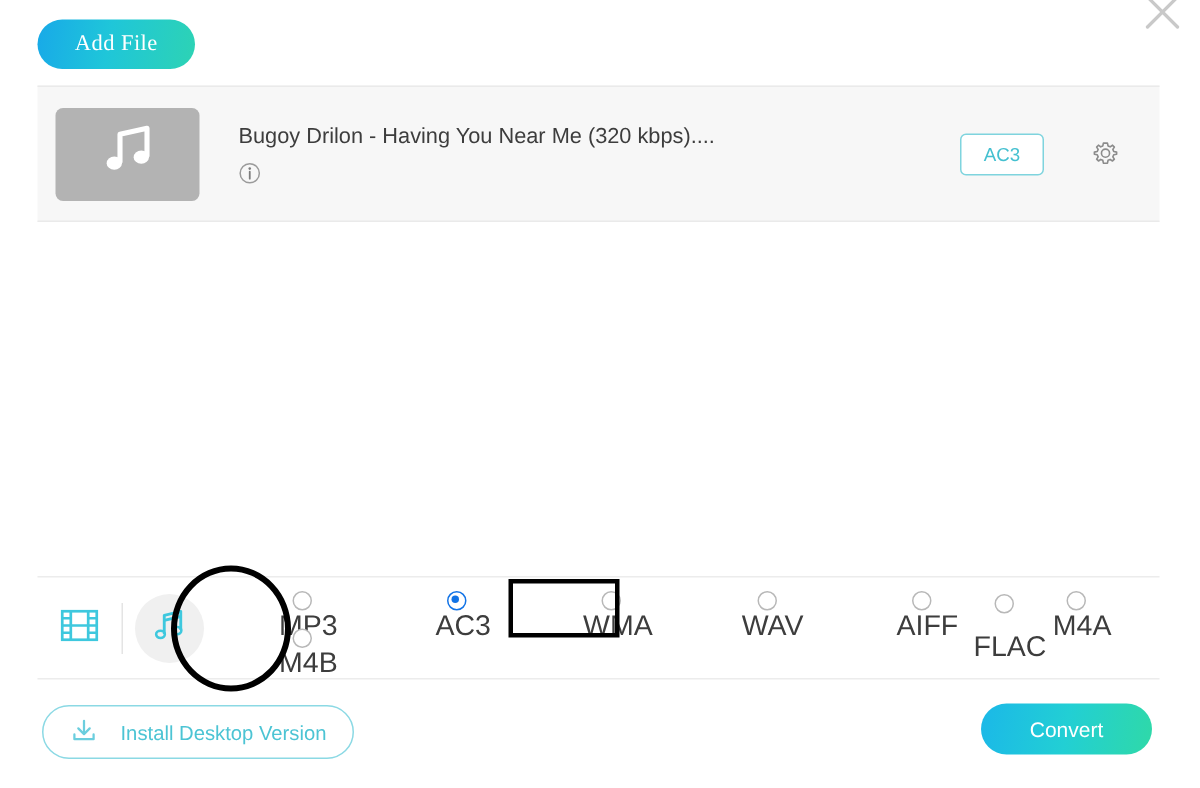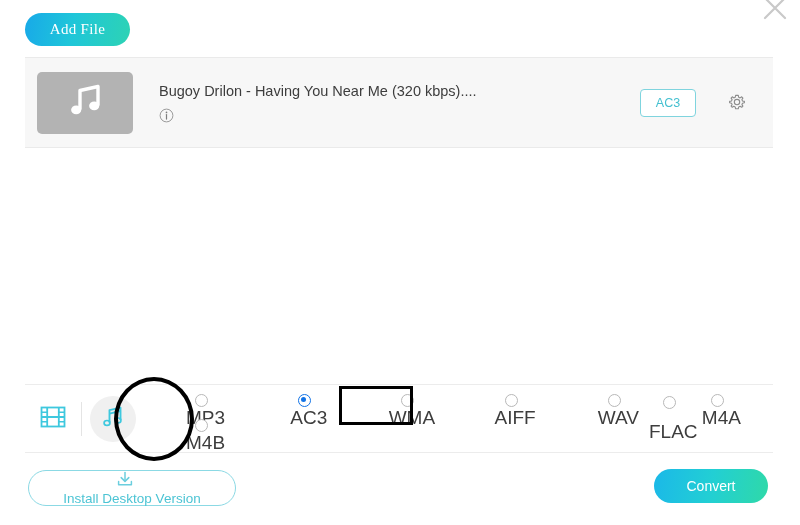--- a/index.html
+++ b/index.html
@@ -234,21 +234,20 @@
     height: 34px;
     border: 1px solid #8bd9e4;
     border-radius: 18px;
     background: #ffffff;
     color: #4cc4d4;
     font-size: 13.5px;
     display: flex;
     align-items: center;
     justify-content: center;
     cursor: pointer;
-    flex-direction: column;
   }
   .install-btn .dl-icon { margin-right: 14px; display: block; }
   .convert-btn {
     position: absolute;
     right: 32px;
     top: 469px;
     width: 114px;
     height: 34px;
     border: none;
     border-radius: 18px;
@@ -344,25 +343,25 @@
     <label class="radio-opt on">
       <span class="rd"></span>
       <span>AC3</span>
     </label>
     <label class="radio-opt">
       <span class="rd"></span>
       <span>WMA</span>
     </label>
     <label class="radio-opt">
       <span class="rd"></span>
+      <span>WAV</span>
+    </label>
+    <label class="radio-opt">
+      <span class="rd"></span>
       <span>AIFF</span>
-    </label>
-    <label class="radio-opt">
-      <span class="rd"></span>
-      <span>WAV</span>
     </label>
 
     <label class="radio-opt">
       <span class="rd"></span>
       <span>M4A</span>
     </label>
     <label class="radio-opt">
       <span class="rd"></span>
       <span>M4B</span>
     </label>

